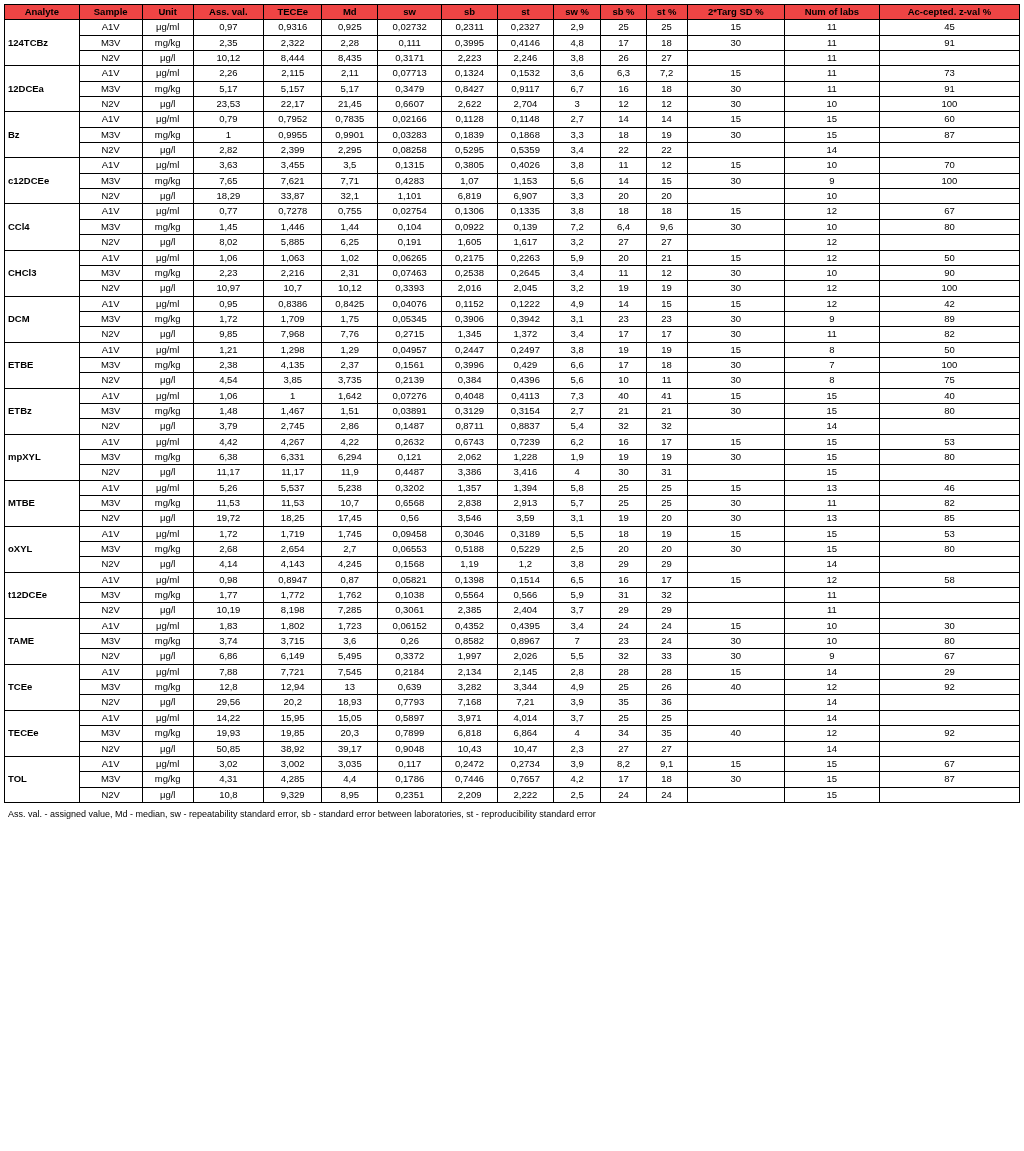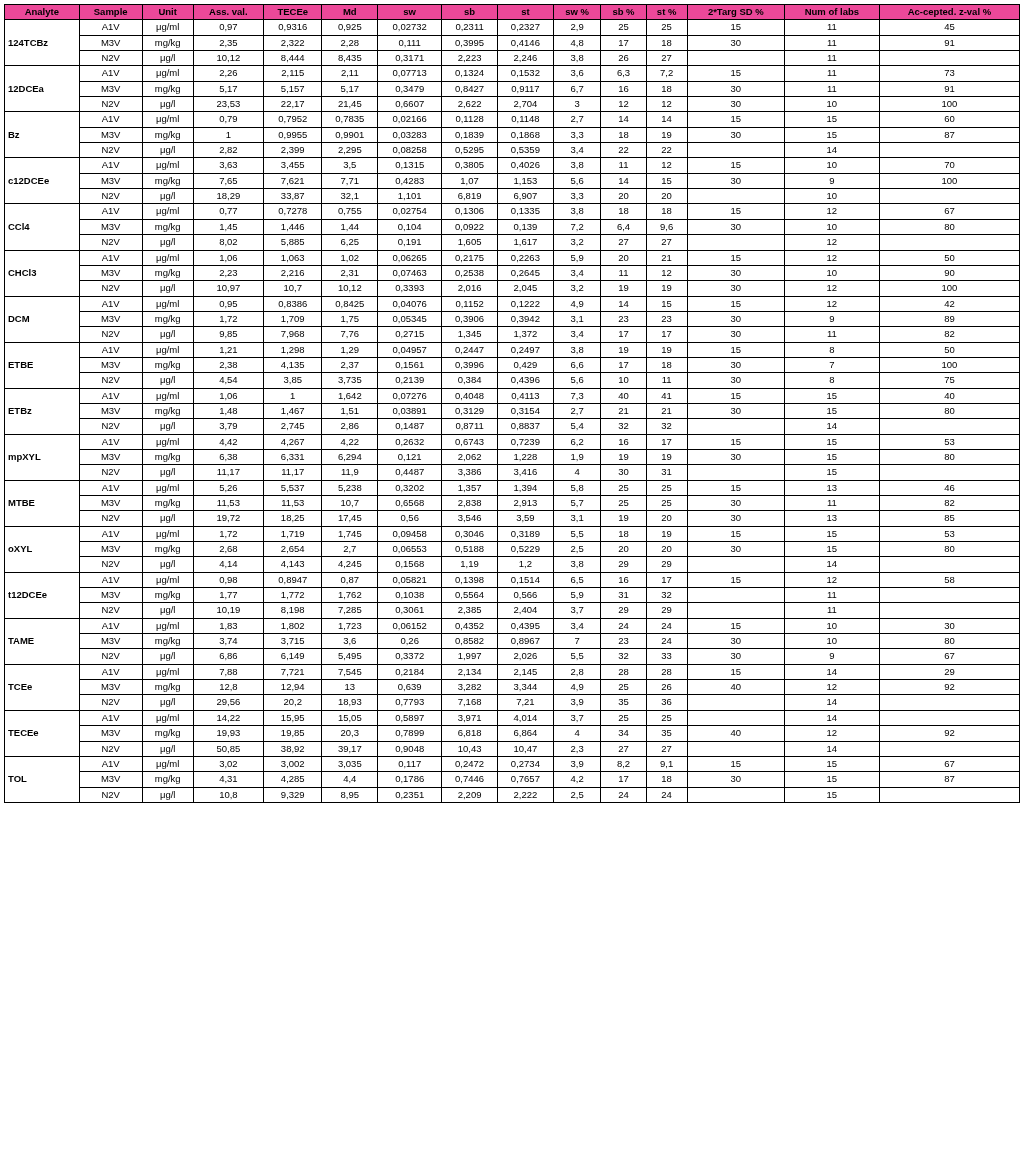--- a/index.html
+++ b/index.html
@@ -20,21 +20,21 @@
     }
     th, td {
       border: 1px solid #000;
       padding: 1px 3px;
       text-align: center;
       vertical-align: middle;
       line-height: 1.3;
     }
     th {
       font-weight: bold;
-      background: #ec4899;
+      background: #ef4444;
     }
     td.analyte-cell {
       font-weight: bold;
       text-align: left;
     }
     .footnote {
       font-size: 9px;
       margin-top: 4px;
       padding: 2px 4px;
     }
@@ -892,13 +892,14 @@
           <td>2,222</td>
           <td>2,5</td>
           <td>24</td>
           <td>24</td>
           <td></td>
           <td>15</td>
           <td></td>
         </tr>
       </tbody>
   </table>
+  <div class="footnote">Ass. val. - assigned value, Md - median, sw - repeatability standard error, sb - standard error between laboratories, st - reproducibility standard error</div>
 </div>
 
 </body></html>

